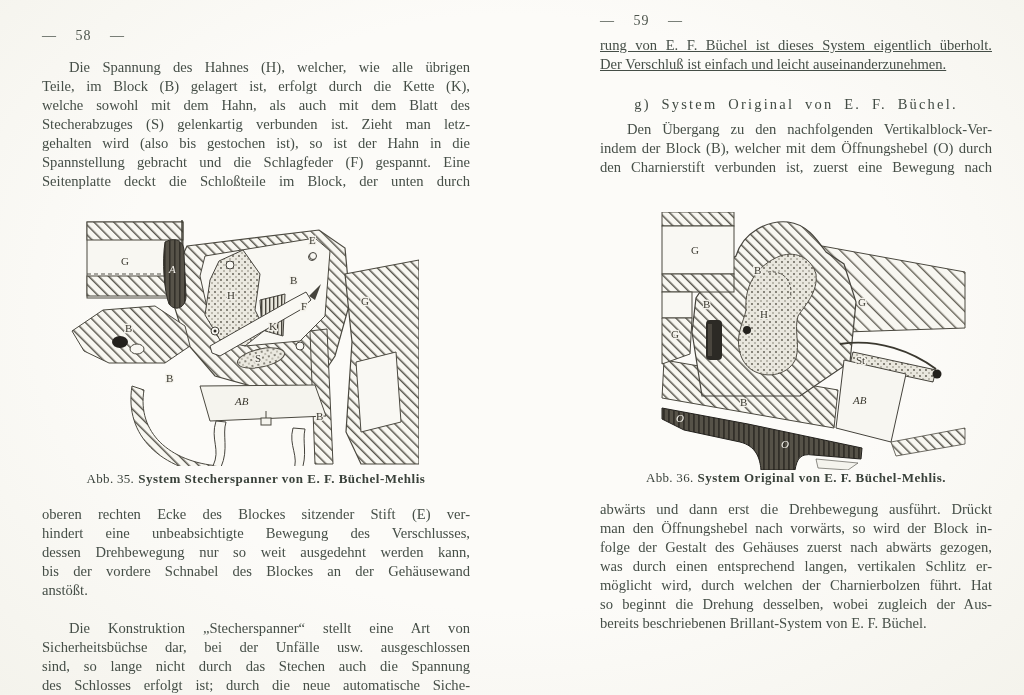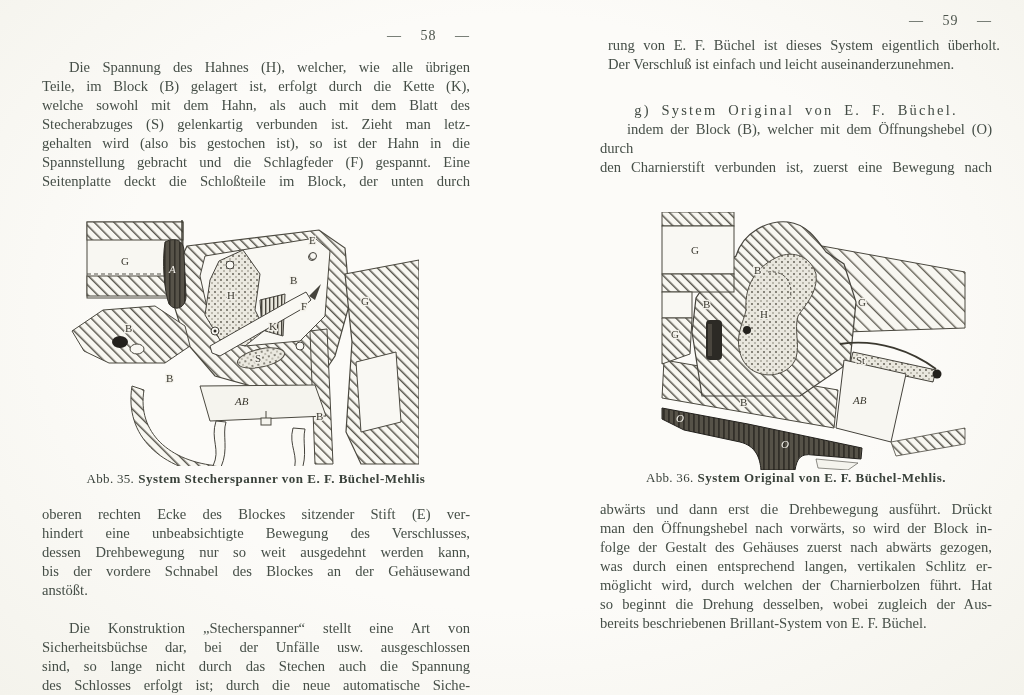--- a/index.html
+++ b/index.html
@@ -4,21 +4,21 @@
 <style>
   html,body{margin:0;padding:0;}
   body{
     width:1024px;height:695px;overflow:hidden;position:relative;
     background:radial-gradient(ellipse at 50% 45%, #fcfbf8 55%, #f4f3ec 100%);
     font-family:"Liberation Serif", serif;
     color:#454e47;
   }
   .page{position:absolute;top:0;}
   .pagenum{
-    position:absolute;width:100%;text-align:right;
+    position:absolute;width:100%;text-align:left;
     font-size:14px;color:#4c544c;word-spacing:14px;letter-spacing:1px;
   }
   .para{position:absolute;font-size:14.6px;line-height:19px;}
   .tline{text-align:justify;text-align-last:justify;white-space:normal;}
   .para .tline:last-child{text-align-last:auto;}
   .para.jl .tline:last-child{text-align-last:justify;}
   .para.indent .tline:first-child{text-indent:27px;}
   .heading{
     position:absolute;width:100%;text-align:center;
     font-size:14.5px;letter-spacing:2.2px;word-spacing:5px;color:#424b44;
@@ -149,28 +149,29 @@
       <div class="tline">Die Konstruktion „Stecherspanner“ stellt eine Art von</div>
       <div class="tline">Sicherheitsbüchse dar, bei der Unfälle usw. ausgeschlossen</div>
       <div class="tline">sind, so lange nicht durch das Stechen auch die Spannung</div>
       <div class="tline">des Schlosses erfolgt ist; durch die neue automatische Siche-</div>
     </div>
 </div>
 
 <div class="page" style="left:600px;width:392px;height:695px;">
   <div class="pagenum" style="top:13px;">— 59 —</div>
 
-  <div class="para" style="top:36px;left:8px;width:392px;">
+  <div class="para" style="top:36px;left:0;width:392px;text-decoration:underline;">
       <div class="tline">rung von E. F. Büchel ist dieses System eigentlich überholt.</div>
       <div class="tline">Der Verschluß ist einfach und leicht auseinanderzunehmen.</div>
     </div>
 
-  <div class="heading" style="top:96px;margin-top:6px;">g) System Original von E. F. Büchel.</div>
+  <div class="heading" style="top:96px;">g) System Original von E. F. Büchel.</div>
 
   <div class="para indent jl" style="top:120px;left:0;width:392px;">
+      <div class="tline">Den Übergang zu den nachfolgenden Vertikalblock-Ver-</div>
       <div class="tline">indem der Block (B), welcher mit dem Öffnungshebel (O) durch</div>
       <div class="tline">den Charnierstift verbunden ist, zuerst eine Bewegung nach</div>
     </div>
 
   <div class="figure" style="left:48px;top:212px;width:330px;height:258px;">
     <svg width="330" height="258" viewBox="0 0 330 258">
       <defs>
         <pattern id="f36h" width="7" height="7" patternUnits="userSpaceOnUse" patternTransform="rotate(-45)">
           <rect width="7" height="7" fill="#f8f7f1"></rect>
             <rect width="1.5" height="7" fill="#5a584f"></rect>

